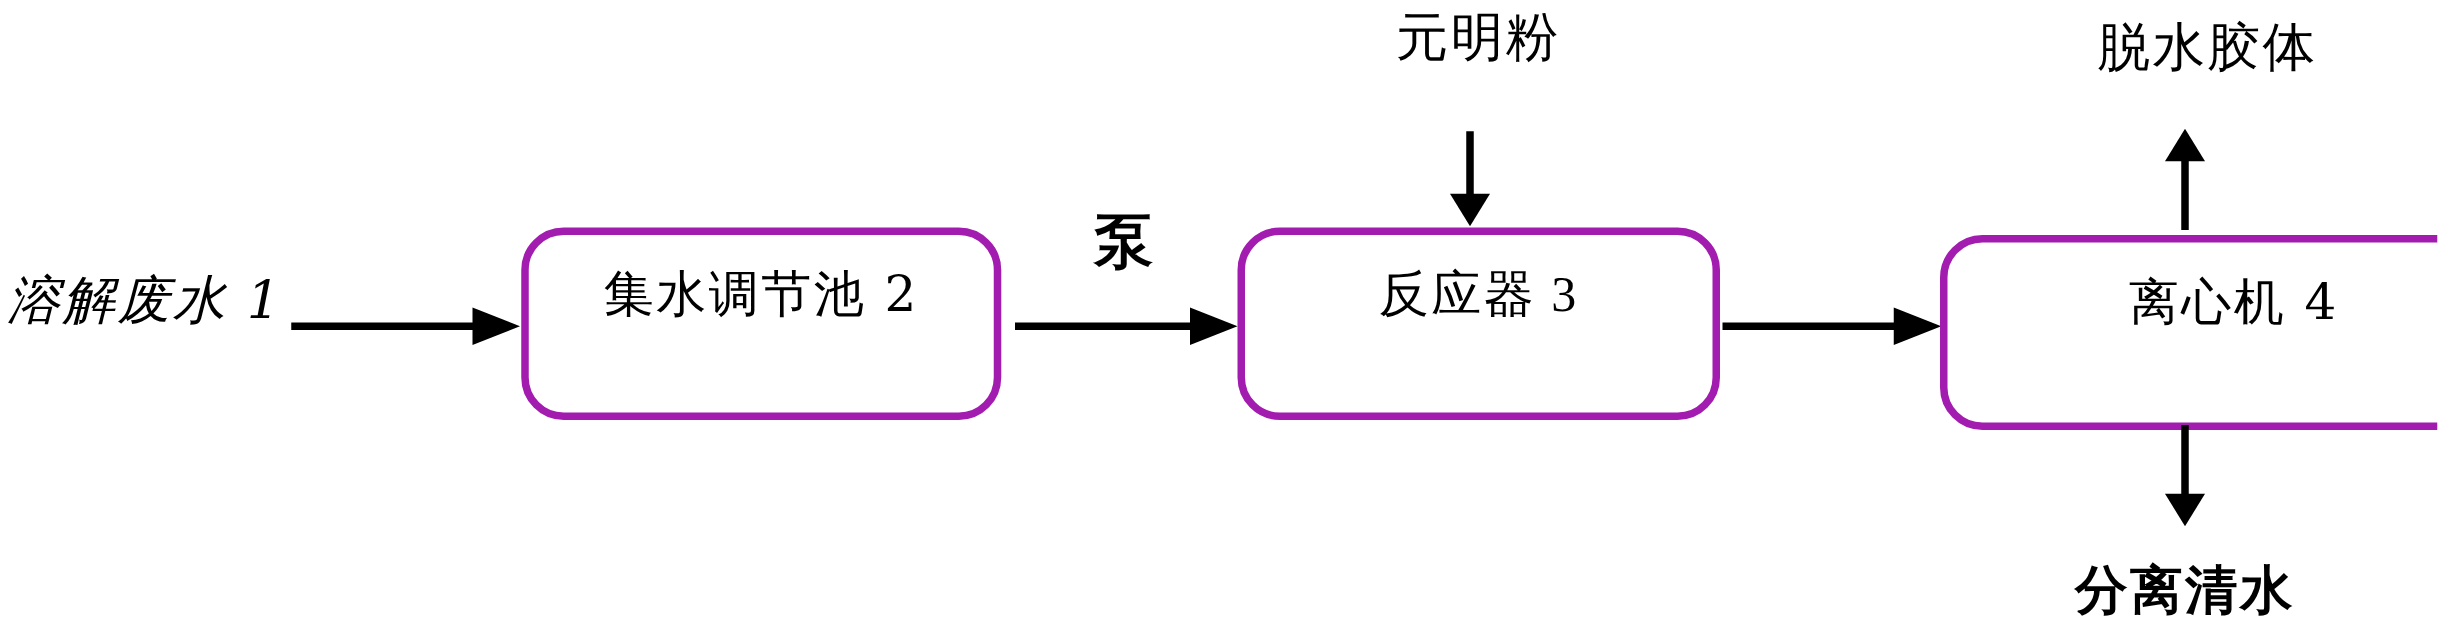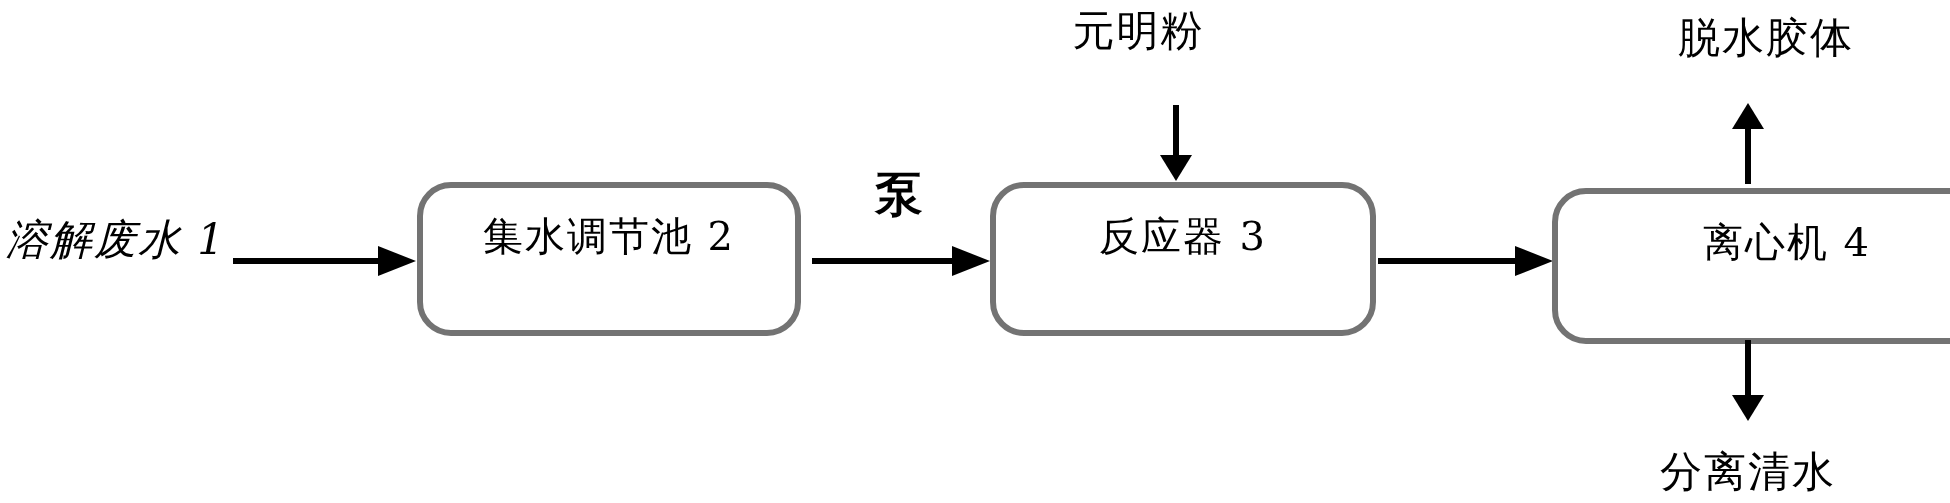--- a/index.html
+++ b/index.html
@@ -9,21 +9,21 @@
     height: 503px;
     background: #ffffff;
     color: #000000;
     font-family: "DejaVu Serif", "Liberation Serif", serif;
     overflow: hidden;
   }
   
   .node {
     position: absolute;
     box-sizing: border-box;
-    border: 6px solid #737373;
+    border: 6px solid #a21caf;
     border-radius: 34px;
     background: #ffffff;
     display: flex;
     justify-content: center;
     align-items: flex-start;
   }
   .node-label {
     font-size: 40px;
     line-height: 1;
     margin-top: 28px;
@@ -78,28 +78,28 @@
     <span class="node-label">集水调节池 2</span>
   </div>
 
   <div class="lbl lbl-bold lbl-center" style="left:860px; top:168px; width:80px;">泵</div>
 
   <div>
     <div class="shaft-h" style="left:812px; top:258px; width:148px;"></div>
     <div class="head-right" style="left:952px; top:246px;"></div>
   </div>
 
-  <div class="lbl lbl-center" style="left:1071px; top:8px; width:135px;font-family:Liberation Serif, serif;">元明粉</div>
+  <div class="lbl lbl-center" style="left:1115px; top:8px; width:135px;font-family:Liberation Serif, serif;">元明粉</div>
 
   <div>
     <div class="shaft-v" style="left:1173px; top:105px; height:52px;"></div>
     <div class="head-down" style="left:1160px; top:155px;"></div>
   </div>
 
-  <div class="node" style="left:990px; top:182px; width:386px; height:154px;">
+  <div class="node" style="left:990px; top:182px; width:386px; height:154px;font-family:Liberation Serif, serif;">
     <span class="node-label">反应器 3</span>
   </div>
 
   <div>
     <div class="shaft-h" style="left:1378px; top:258px; width:139px;"></div>
     <div class="head-right" style="left:1515px; top:246px;"></div>
   </div>
 
   <div class="lbl lbl-center" style="left:1676px; top:15px; width:180px;">脱水胶体</div>
 
@@ -110,15 +110,15 @@
 
   <div class="node" style="left:1552px; top:188px; width:470px; height:156px;">
     <span class="node-label">离心机 4</span>
   </div>
 
   <div>
     <div class="shaft-v" style="left:1745px; top:340px; height:57px;"></div>
     <div class="head-down" style="left:1732px; top:395px;"></div>
   </div>
 
-  <div class="lbl lbl-center" style="left:1660px; top:449px; width:170px;">分离清水</div>
+  <div class="lbl lbl-center" style="left:1660px; top:449px; width:170px;font-weight:bold;">分离清水</div>
 
 </div>
 
 </body></html>

